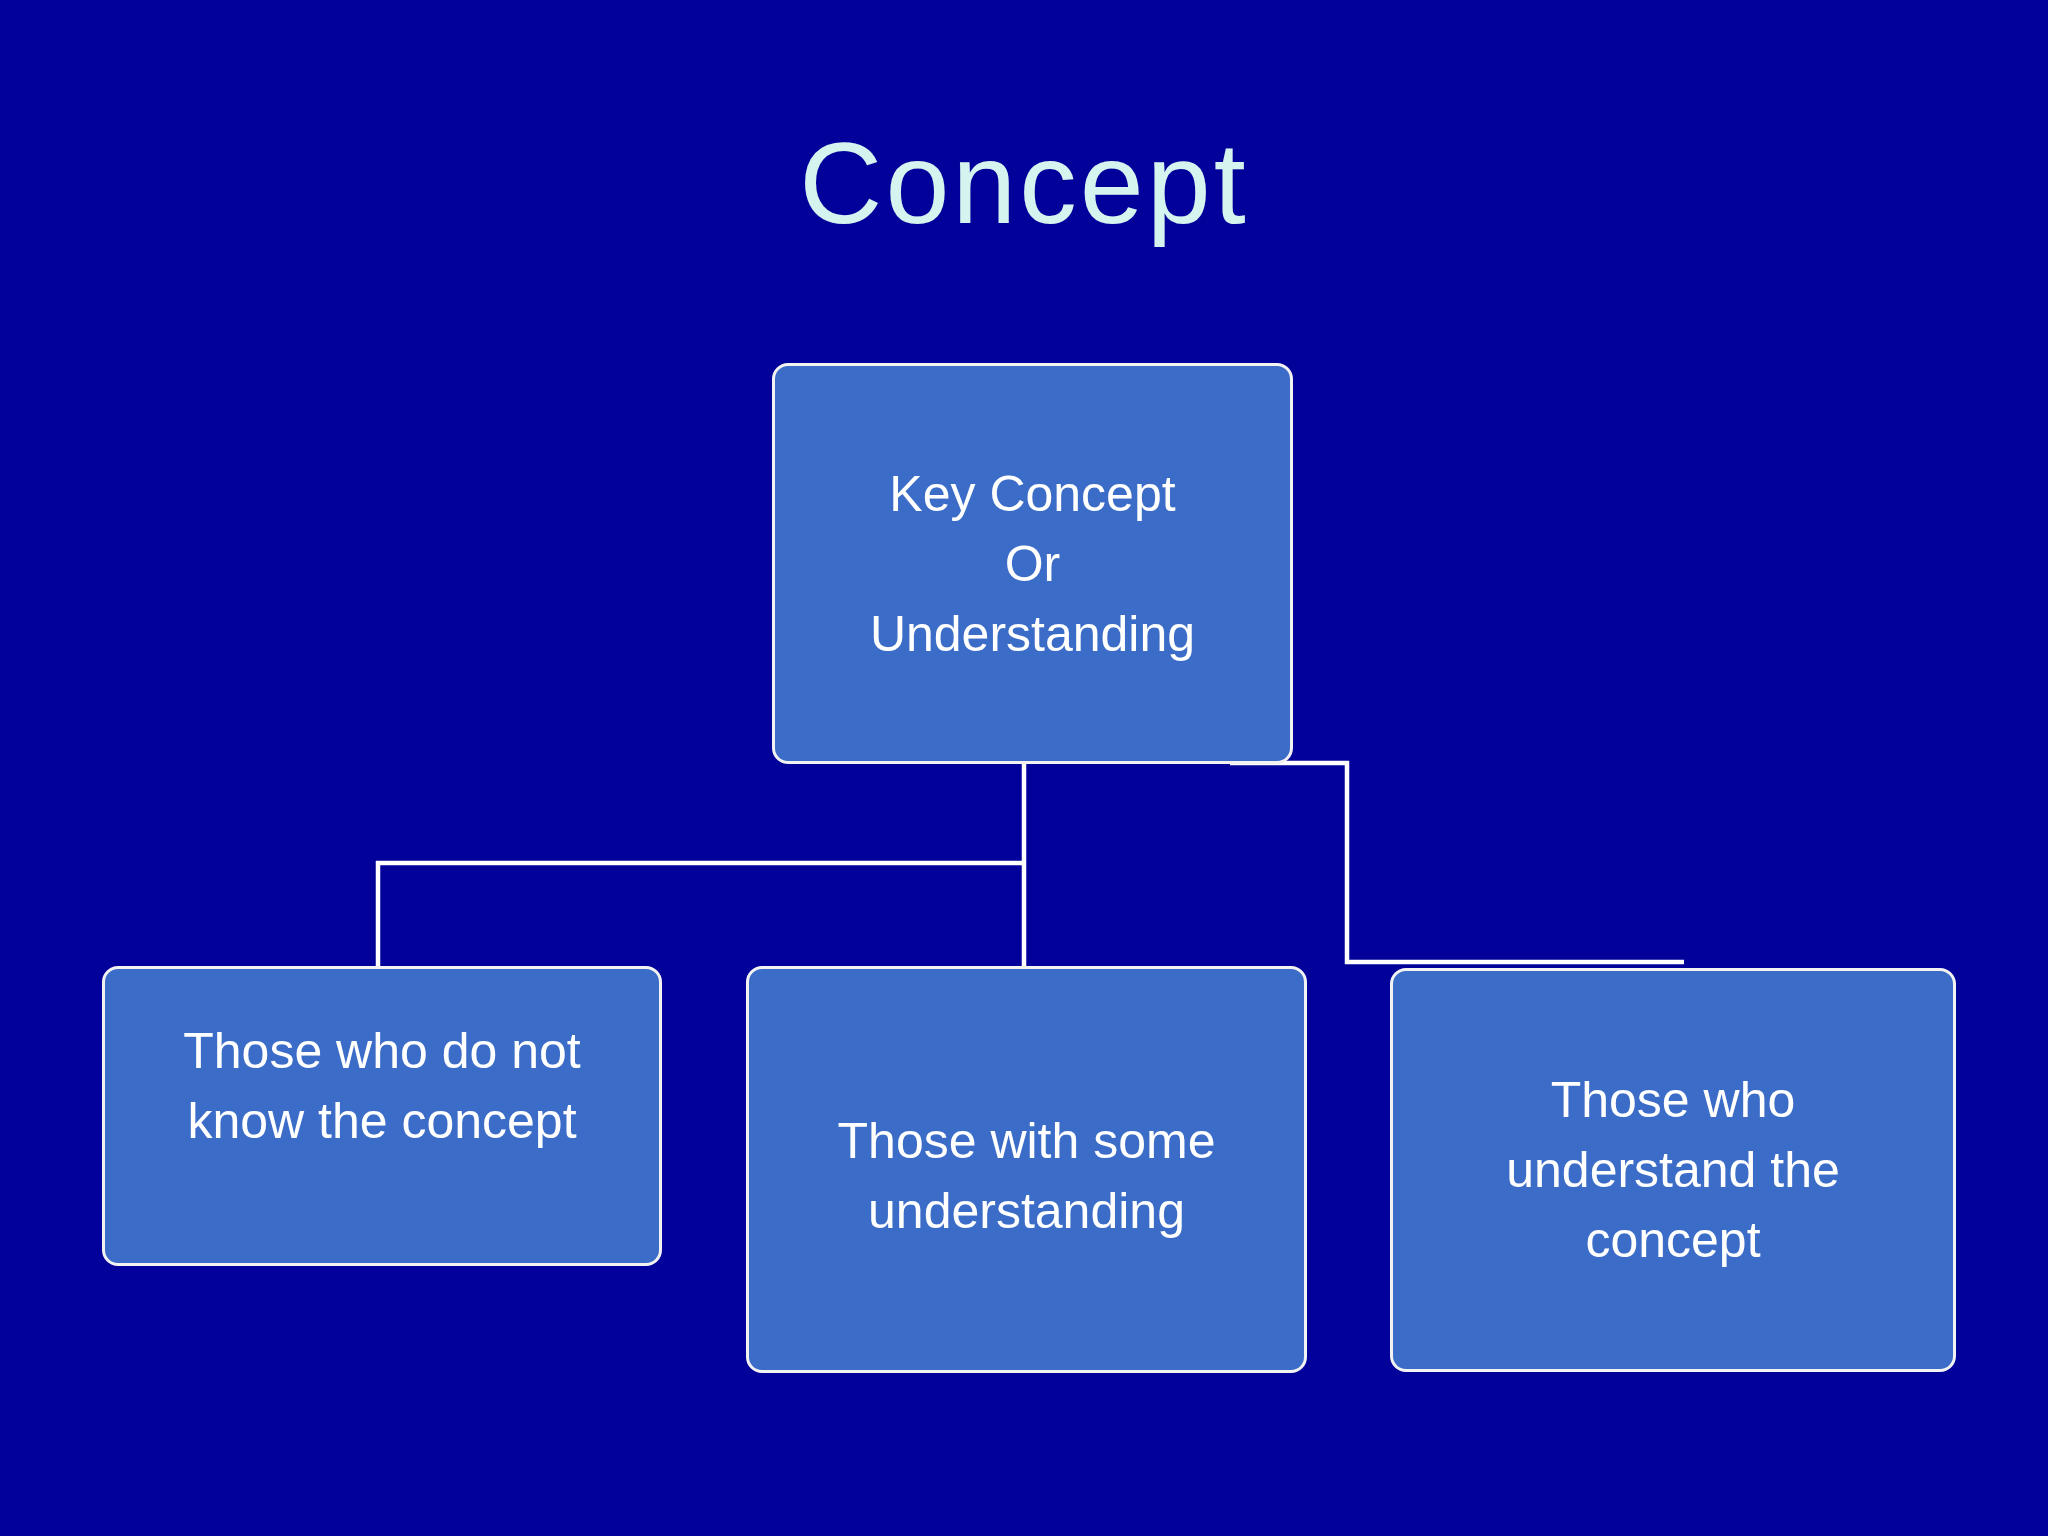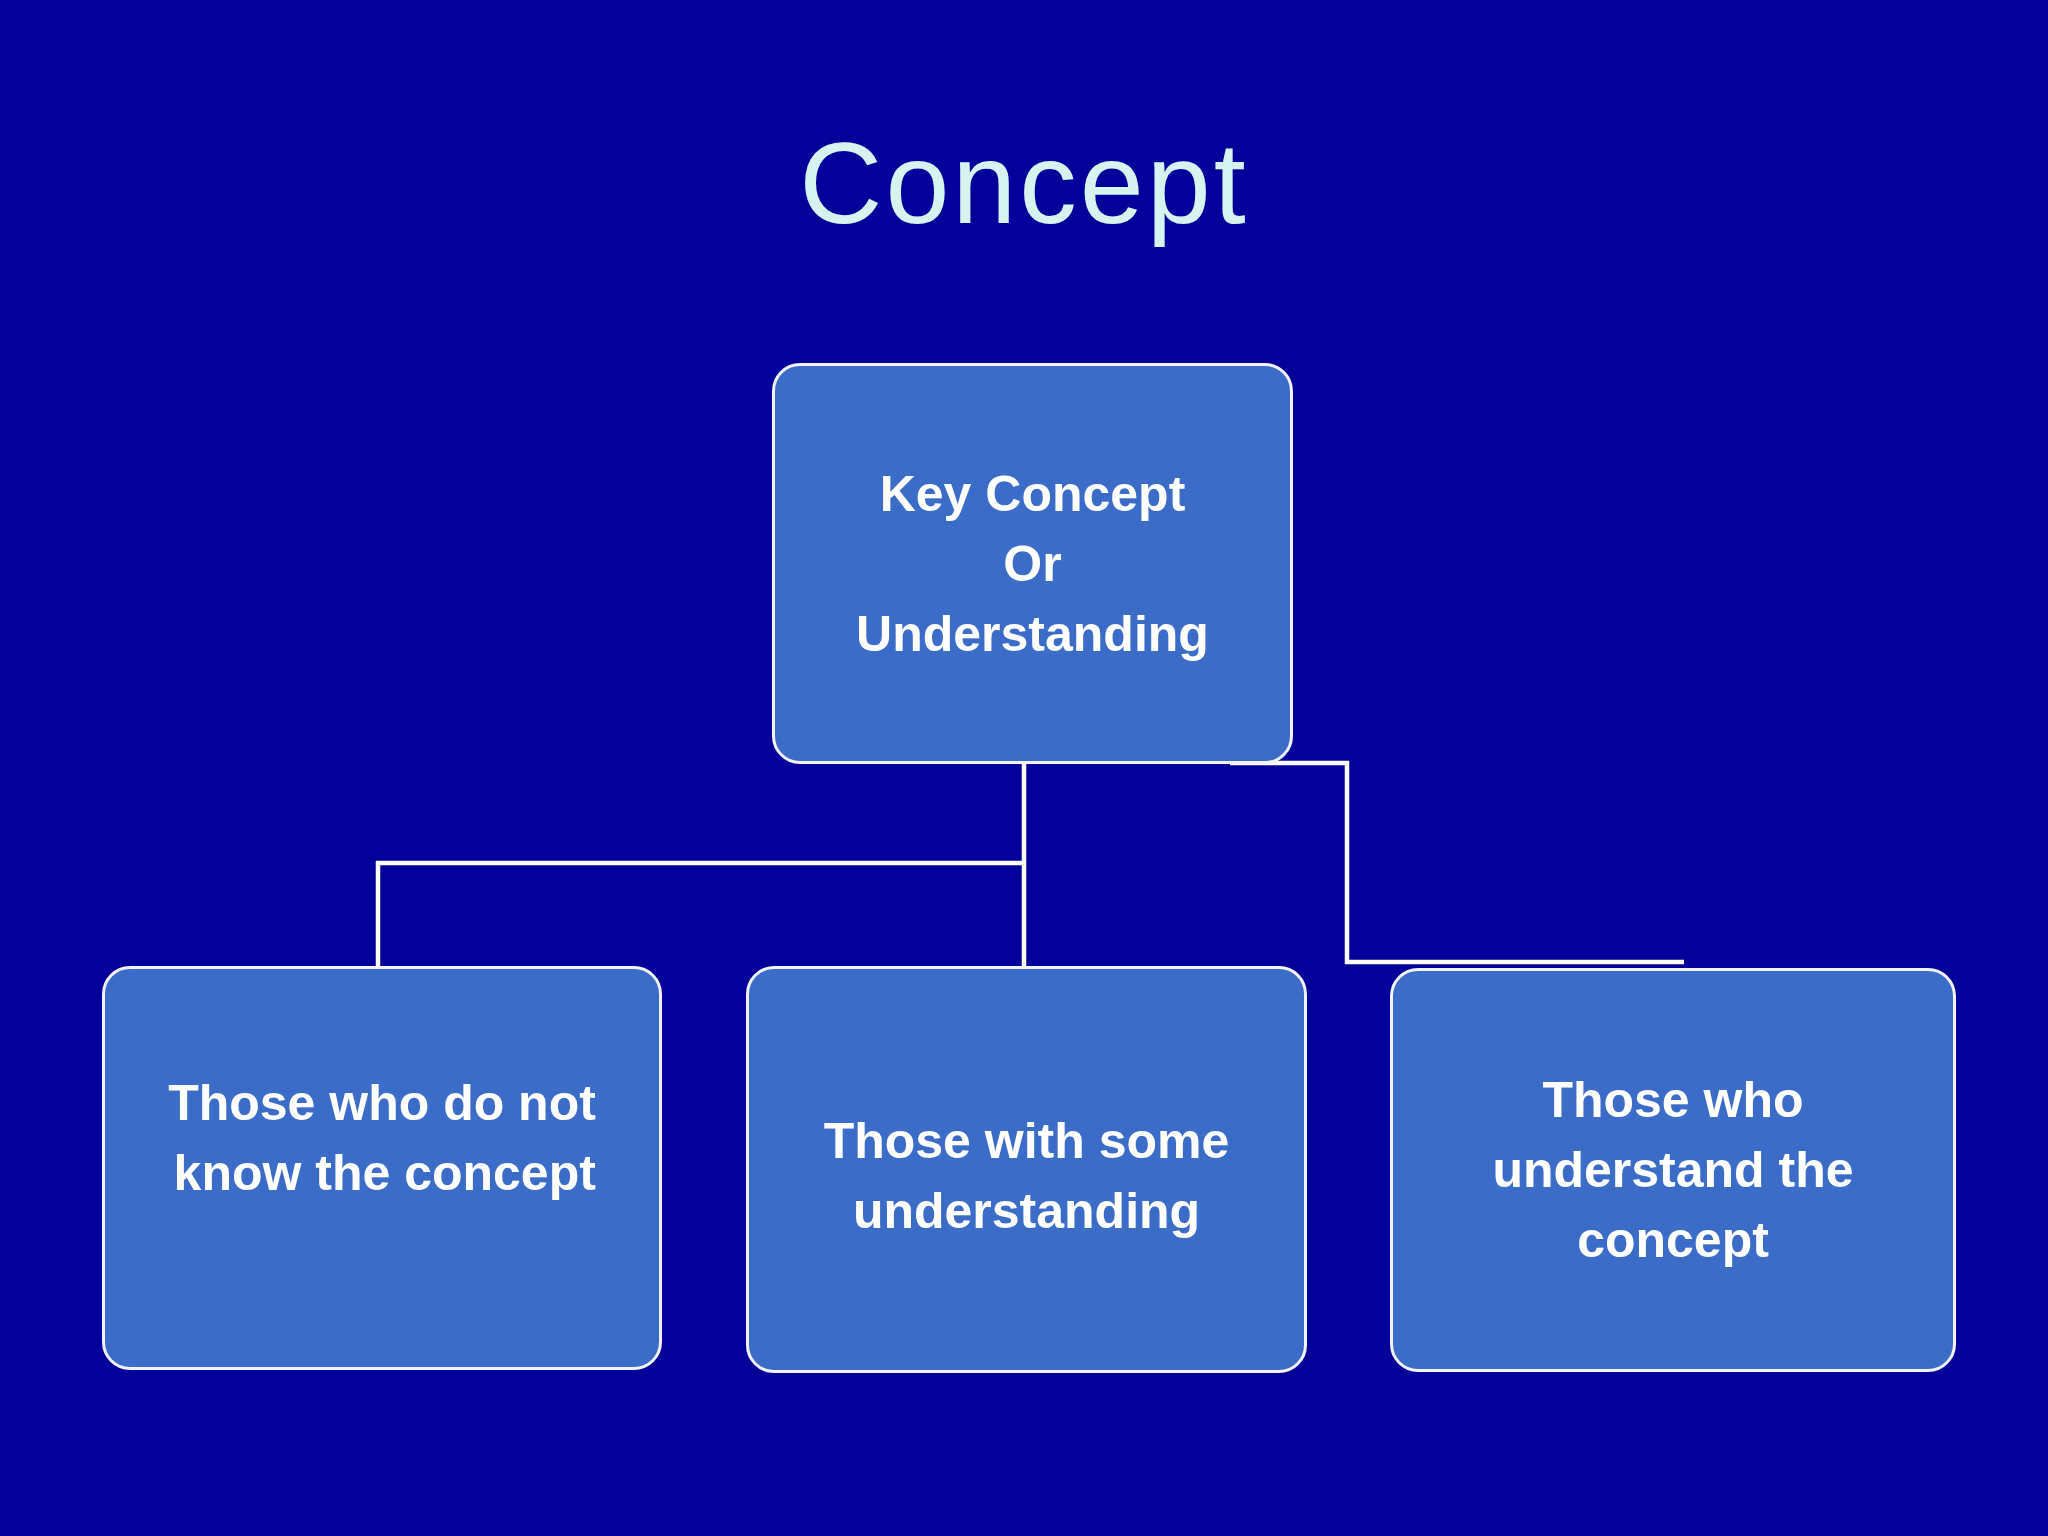--- a/index.html
+++ b/index.html
@@ -36,33 +36,32 @@
     width: 2048px; height: 1536px;
   }
   .connectors line {
     stroke: var(--connector);
     stroke-width: 4.5;
   }
   .node {
     position: absolute;
     background: var(--node_fill);
     border: 3px solid var(--node_border);
-    border-radius: 28px;
+    border-radius: 16px;
     display: flex;
     align-items: center;
     justify-content: center;
     color: var(--node_text);
     font-size: 50px;
     line-height: 70px;
     text-align: center;
-    font-weight: bold;
   }
   .label { white-space: pre-line; }
   .node-root   { left: 772px;  top: 363px; width: 521px; height: 401px; }
-  .node-left   { left: 102px;  top: 966px; width: 560px; height: 404px; text-align: right; }
+  .node-left   { left: 102px;  top: 966px; width: 560px; height: 300px; }
   .node-middle { left: 746px;  top: 966px; width: 561px; height: 407px; }
   .node-right  { left: 1390px; top: 968px; width: 566px; height: 404px; }
   .node-left .label   { transform: translateY(-30px); }
   .node-middle .label { transform: translateY(6px); }
 </style>
 </head>
 <body>
 
 <div class="slide">
 

